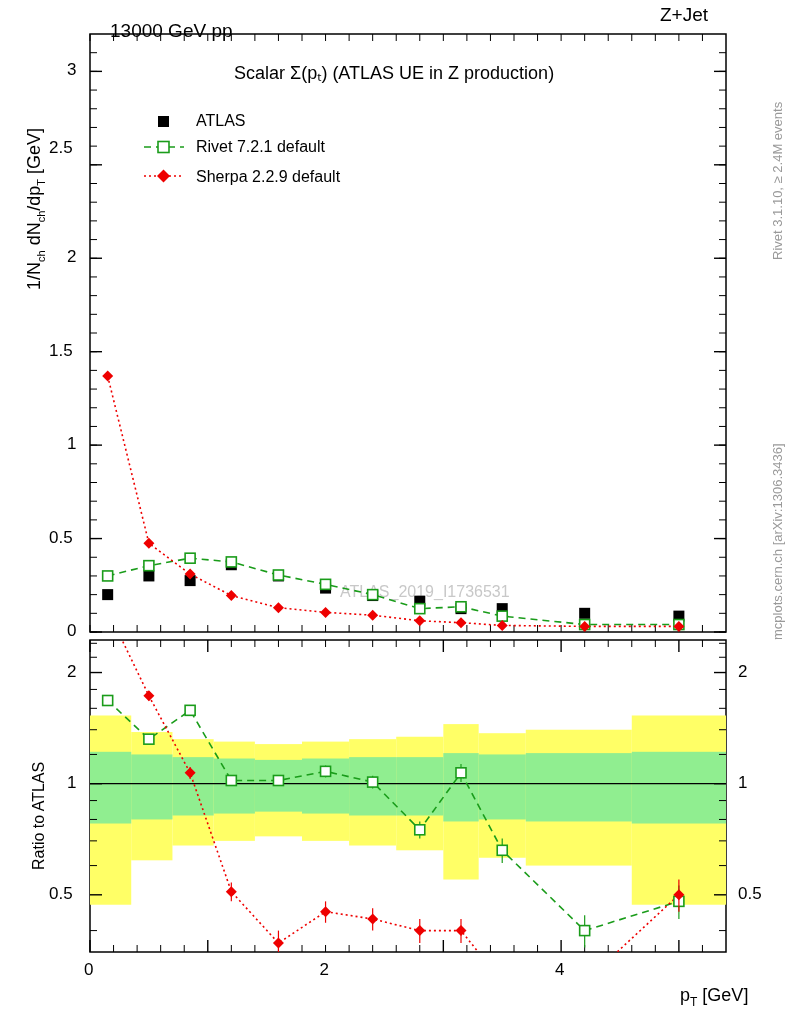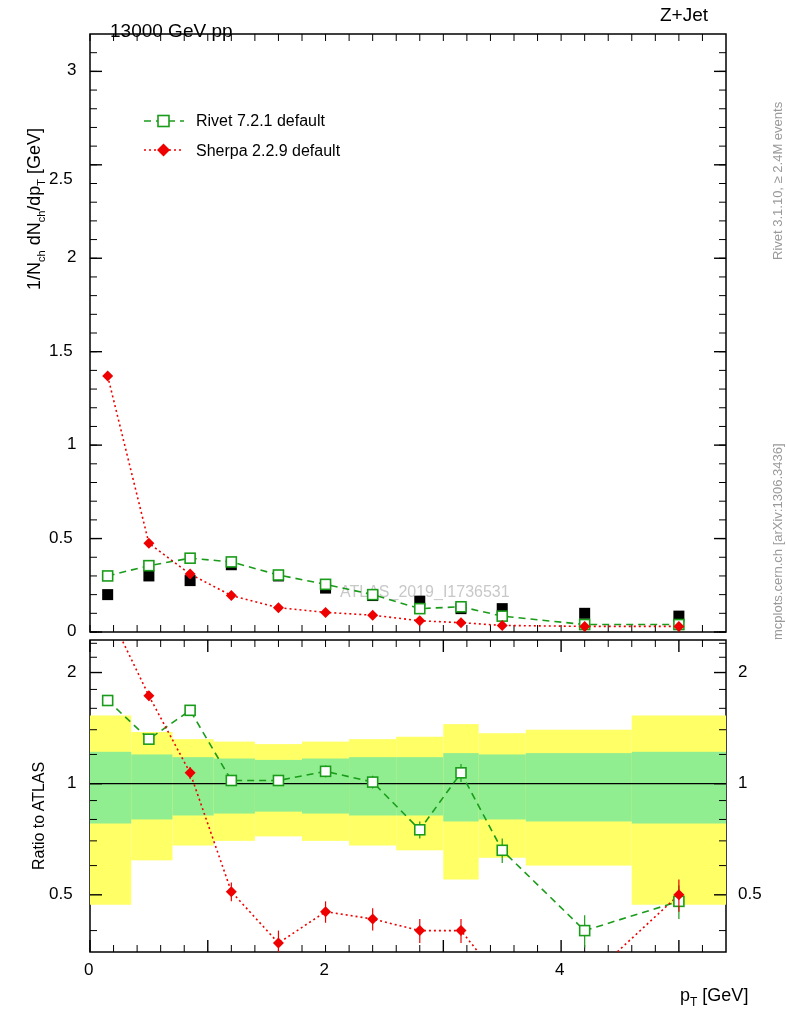--- a/index.html
+++ b/index.html
@@ -31,20 +31,23 @@
   <div class="abs rot90 txt axlabel" style="left:24px;top:290px;">
     <span>1/N</span><sub style="font-size:11px;">ch</sub><span> dN</span><sub style="font-size:11px;">ch</sub><span>/dp</span><sub style="font-size:11px;">T</sub><span> [GeV]</span>
   </div>
 
   <div class="abs rot90 txt" style="left:30px;top:870px;font-size:16px;">Ratio to ATLAS</div>
 
   <div class="abs txt axlabel" style="left:680px;top:985px;text-align:center;">
     <span>p</span><sub style="font-size:12px;">T</sub><span> [GeV]</span>
   </div>
 
+  <div class="abs txt title" style="left:234px;top:60px;">
+    <span>Scalar Σ(pₜ) (ATLAS UE in Z production)</span>
+  </div>
 
   <div class="abs txt watermark" style="left:340px;top:583px;">ATLAS_2019_I1736531</div>
 
   <svg class="abs" style="left:0;top:0;" width="786" height="1024">
 
     <rect x="90" y="34" width="636" height="598" fill="none" stroke="#000" stroke-width="1.5"></rect>
 
     <rect x="90" y="640" width="636" height="312" fill="none" stroke="#000" stroke-width="1.5"></rect>
 
     <g id="main-ticks">
@@ -384,41 +387,47 @@
         <polygon points="678.8888888888888,889.3120653140592 684.3888888888888,894.8120653140592 678.8888888888888,900.3120653140592 673.3888888888888,894.8120653140592" fill="#ee0000"></polygon>
       </g>
   </svg>
 
   <div id="main-ylabels">
       <div class="abs txt tick" style="left:67px;top:621px;">0</div>
       <div class="abs txt tick" style="left:49px;top:527.5625px;">0.5</div>
       <div class="abs txt tick" style="left:67px;top:434.125px;">1</div>
       <div class="abs txt tick" style="left:49px;top:340.6875px;">1.5</div>
       <div class="abs txt tick" style="left:67px;top:247.25px;">2</div>
-      <div class="abs txt tick" style="left:49px;top:169px;">2.5</div>
+      <div class="abs txt tick" style="left:49px;top:138px;">2.5</div>
       <div class="abs txt tick" style="left:67px;top:60.375px;">3</div>
     </div>
 
   <div id="ratio-ylabels">
       <div class="abs txt tick" style="left:49px;top:883.8120653140592px;">0.5</div>
       <div class="abs txt tick" style="left:67px;top:772.6754229363563px;">1</div>
       <div class="abs txt tick" style="left:67px;top:661.5387805586533px;">2</div>
     </div>
   <div id="ratio-ylabels-right">
       <div class="abs txt tick" style="left:738px;top:883.8120653140592px;">0.5</div>
       <div class="abs txt tick" style="left:738px;top:772.6754229363563px;">1</div>
       <div class="abs txt tick" style="left:738px;top:661.5387805586533px;">2</div>
     </div>
   <div id="x-labels">
       <div class="abs txt tick" style="left:84px;top:960px;">0</div>
       <div class="abs txt tick" style="left:319.55555555555554px;top:960px;">2</div>
       <div class="abs txt tick" style="left:555.1111111111111px;top:960px;">4</div>
     </div>
 
   <div class="abs" style="left:140px;top:108px;">
+    <div style="display:flex;align-items:center;height:26px;">
+      <svg width="56" height="20">
+          <rect x="18" y="5" width="11" height="11" fill="#000"></rect>
+        </svg>
+      <span class="txt legendtxt">ATLAS</span>
+    </div>
     <div style="display:flex;align-items:center;height:26px;">
       <svg width="56" height="20">
         <line x1="4" y1="10" x2="44" y2="10" stroke="#1a9c1a" stroke-width="1.6" stroke-dasharray="7,5"></line>
         <rect x="18" y="4.5" width="11" height="11" fill="#fff" stroke="#1a9c1a" stroke-width="1.6"></rect>
       </svg>
       <span class="txt legendtxt">Rivet 7.2.1 default</span>
     </div>
     <div style="display:flex;align-items:flex-end;height:26px;">
       <svg width="56" height="20">
         <line x1="4" y1="10" x2="44" y2="10" stroke="#ee0000" stroke-width="1.6" stroke-dasharray="2,3"></line>

